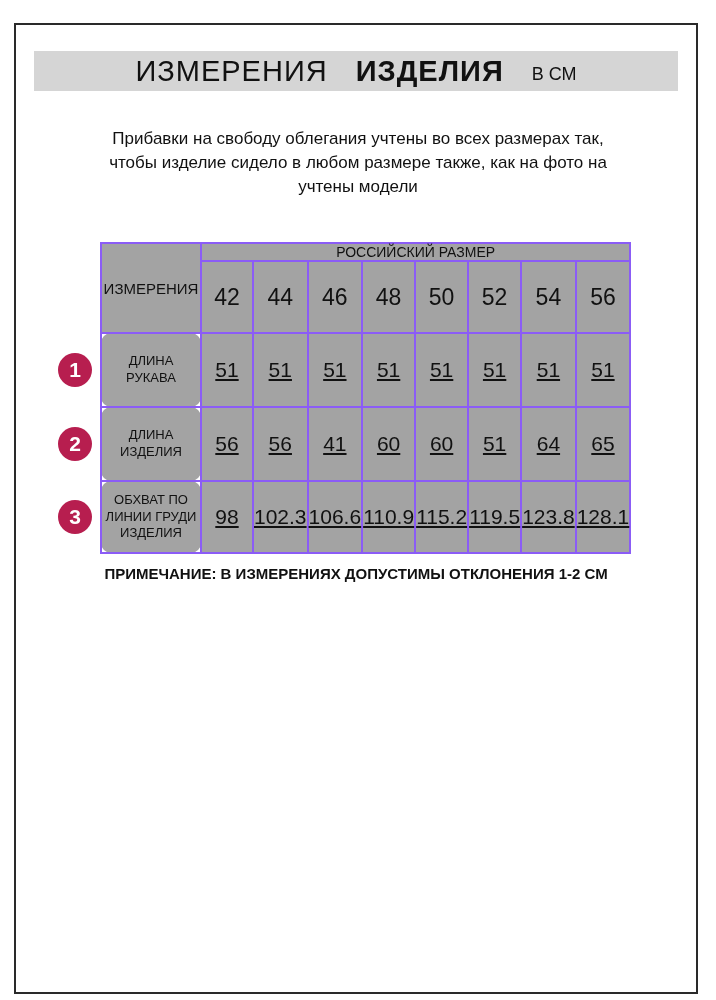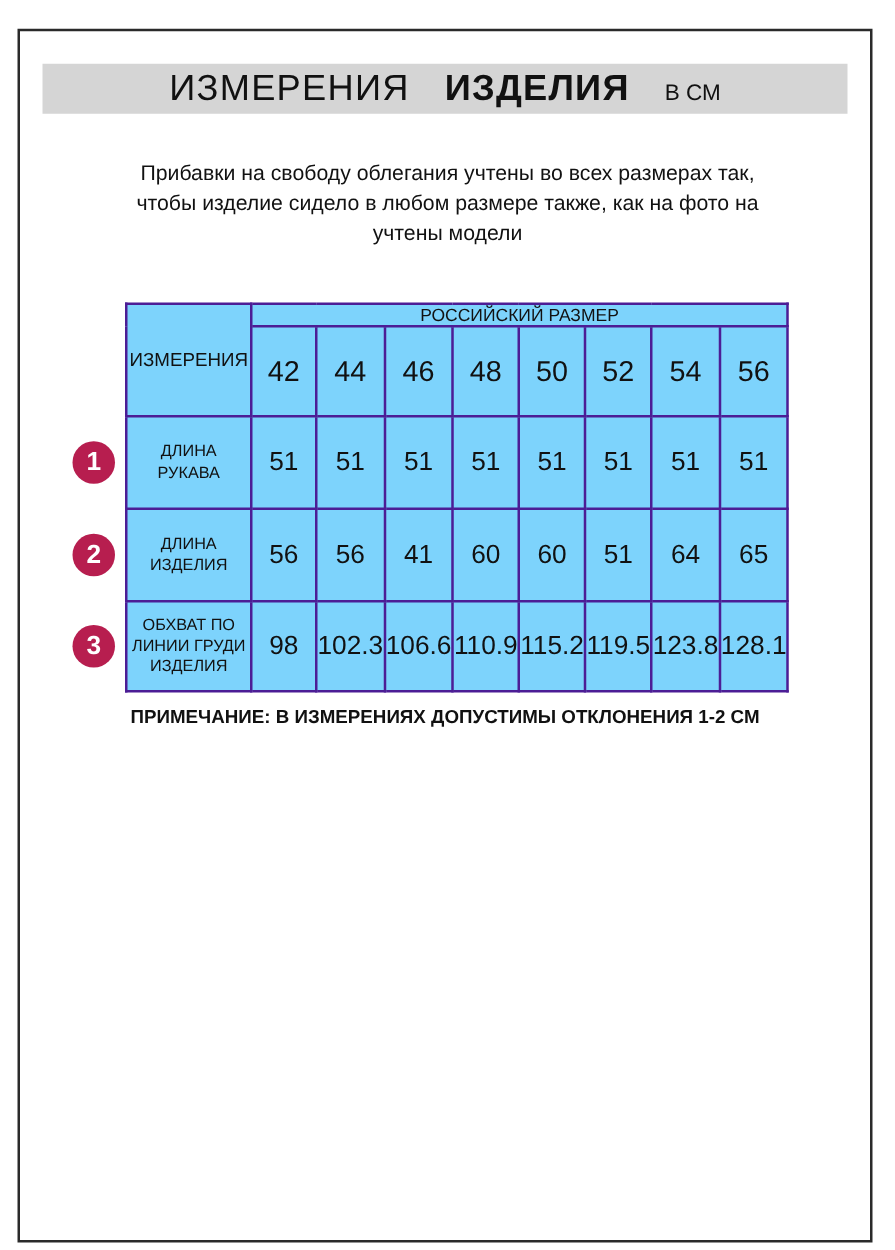--- a/index.html
+++ b/index.html
@@ -52,38 +52,39 @@
     position: absolute;
     left: 100px; top: 242px;
   }
   table.size-table {
     border-collapse: collapse;
     table-layout: fixed;
   }
   table.size-table col.c-label { width: 100px; }
   table.size-table col.c-size  { width: 52px; }
   table.size-table th, table.size-table td {
-    border: 2px solid #4c1d95;
+    border: 2px solid #8b5cf6;
     text-align: center;
     vertical-align: middle;
-    background: #7dd3fc;
+    background: #a3a3a3;
     font-weight: 400;
   }
   .group-header-cell { height: 18px; font-size: 14px; }
   .corner-cell       { font-size: 15px; }
   .size-cell         { height: 72px; font-size: 23px; font-weight: 800; margin-left: 24px; }
   tr.data-row-1 td, tr.data-row-2 td { height: 74px; }
   tr.data-row-3 td { height: 72px; }
   td.row-label {
     font-size: 13px;
     line-height: 1.3;
     white-space: pre-line;
     padding: 0;
+    border-radius: 10px;
   }
-  td.value-cell { font-size: 21px; }
+  td.value-cell { font-size: 21px; text-decoration: underline; }
   .row-marker {
     position: absolute;
     left: 58px;
     width: 34px; height: 34px;
     border-radius: 50%;
     color: #ffffff;
     font-size: 21px;
     font-weight: 700;
     display: flex;
     align-items: center;

